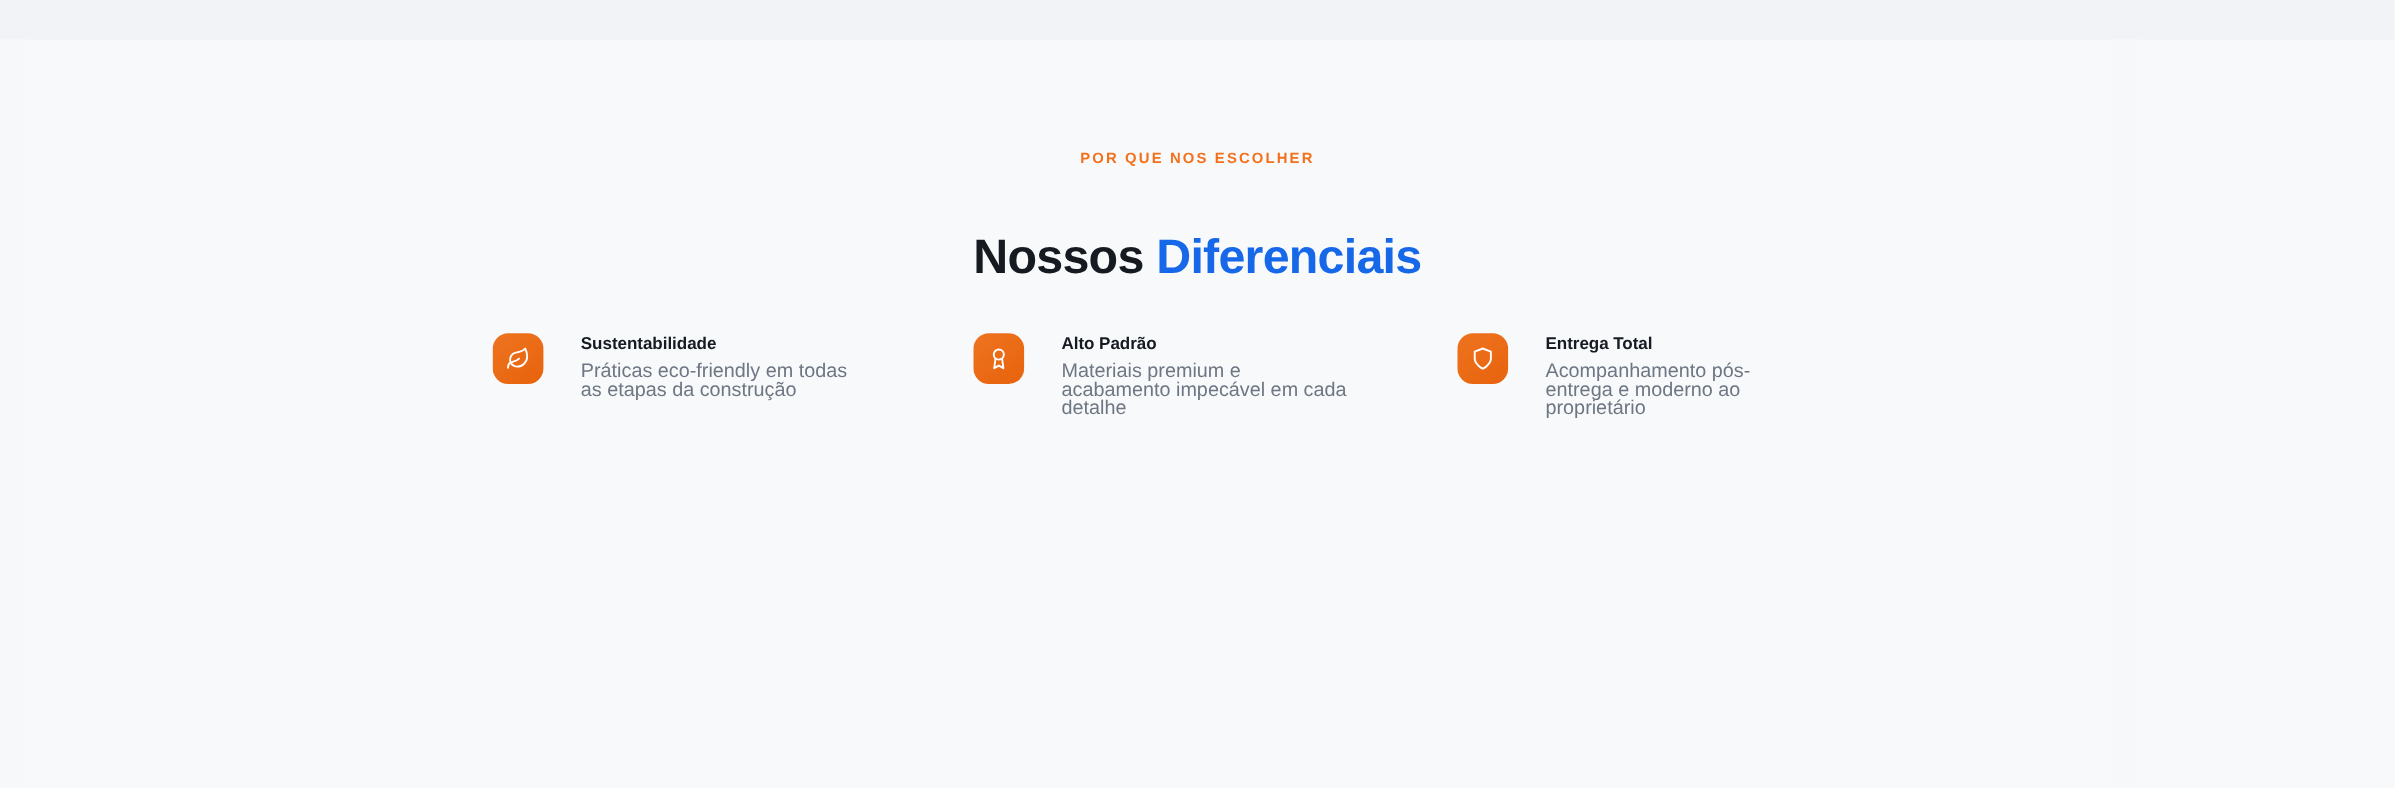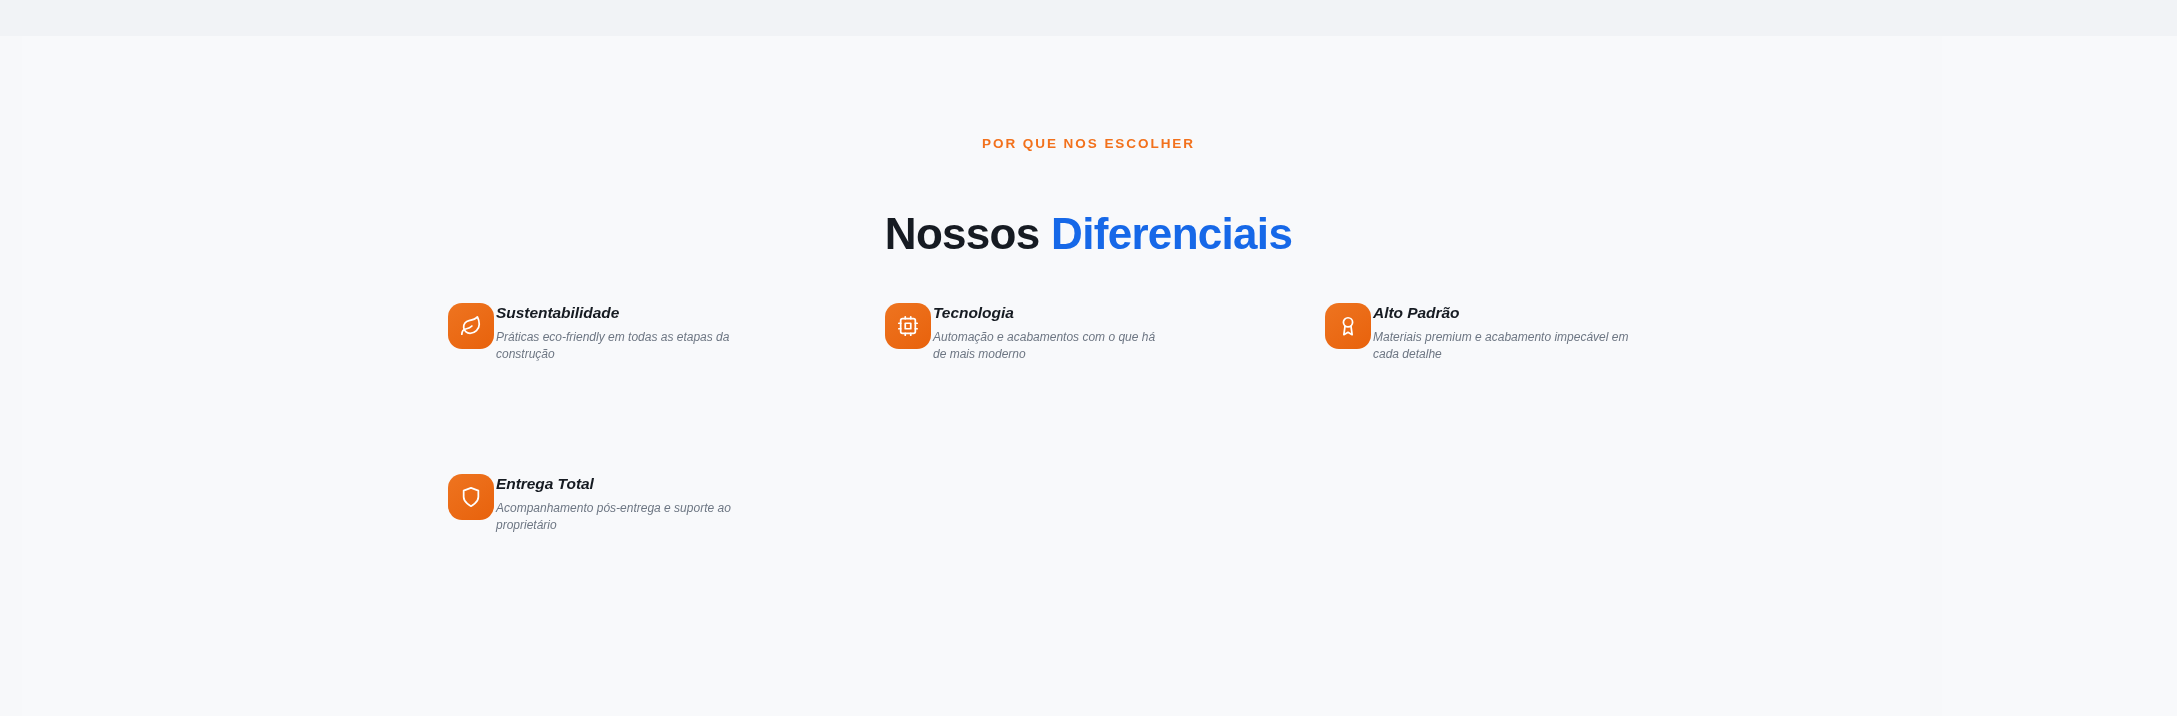--- a/index.html
+++ b/index.html
@@ -55,31 +55,31 @@
   }
   .feature { display:flex; align-items:flex-start; }
   .icon-box {
     flex:0 0 auto;
     width:46px; height:46px;
     border-radius:14px;
     background:linear-gradient(145deg,#ee7420 0%,#e8620c 100%);
     display:flex; align-items:center; justify-content:center;
   }
   .icon-box svg { display:block; width:22px; height:22px; }
-  .feature-text { margin-left:2px; padding-top:1px; max-width:262px;font-style:italic; }
+  .feature-text { margin-left:34px; padding-top:1px; max-width:262px; }
   .feature-title {
     font-size:15.5px; font-weight:bold;
     color:#161b22;
     letter-spacing:-0.05px;
     line-height:18px;
     white-space:nowrap;
   }
   .feature-desc {
     margin-top:7px;
-    font-size:12px; font-weight:normal;
+    font-size:18px; font-weight:normal;
     color:#6d7683;
     line-height:16.5px;
   }
   .col2 .feature-text { max-width:236px; }
   .col3 .feature-text { max-width:236px; }
 </style>
 </head>
 <body>
 
 <div id="page">
@@ -103,33 +103,20 @@
           <path d="M11 20A7 7 0 0 1 9.8 6.1C15.5 5 17 4.48 19 2c1 2 2 4.18 2 8 0 5.5-4.78 10-10 10Z"></path>
           <path d="M2 21c0-3 1.85-5.36 5.08-6C9.5 14.52 12 13 13 12"></path>
         </svg>
       </div>
       <div class="feature-text">
         <div class="feature-title">Sustentabilidade</div>
         <div class="feature-desc">Práticas eco-friendly em todas as etapas da construção</div>
       </div>
     </div>
 
-    <div class="feature col2">
-      <div class="icon-box">
-        <svg viewBox="0 0 24 24" fill="none" stroke="#ffffff" stroke-width="1.9" stroke-linecap="round" stroke-linejoin="round">
-          <rect x="4" y="4" width="16" height="16" rx="2"></rect>
-          <rect x="9" y="9" width="6" height="6"></rect>
-          <path d="M9 2v2M15 2v2M9 20v2M15 20v2M2 9h2M2 15h2M20 9h2M20 15h2"></path>
-        </svg>
-      </div>
-      <div class="feature-text">
-        <div class="feature-title">Tecnologia</div>
-        <div class="feature-desc">Automação e acabamentos com o que há de mais moderno</div>
-      </div>
-    </div>
 
 
     <div class="feature col1">
       <div class="icon-box">
         <svg viewBox="0 0 24 24" fill="none" stroke="#ffffff" stroke-width="1.9" stroke-linecap="round" stroke-linejoin="round">
           <circle cx="12" cy="8" r="5"></circle>
           <path d="M8.7 12.3 7.5 21.5l4.5-2.6 4.5 2.6-1.2-9.2"></path>
         </svg>
       </div>
       <div class="feature-text">
@@ -139,19 +126,19 @@
     </div>
 
     <div class="feature col2">
       <div class="icon-box">
         <svg viewBox="0 0 24 24" fill="none" stroke="#ffffff" stroke-width="1.9" stroke-linecap="round" stroke-linejoin="round">
           <path d="M12 22s8-4 8-10V5l-8-3-8 3v7c0 6 8 10 8 10Z"></path>
         </svg>
       </div>
       <div class="feature-text">
         <div class="feature-title">Entrega Total</div>
-        <div class="feature-desc">Acompanhamento pós-entrega e suporte ao proprietário</div>
+        <div class="feature-desc">Acompanhamento pós-entrega e moderno ao proprietário</div>
       </div>
     </div>
 
 
   </div>
 </div>
 
 </body></html>

